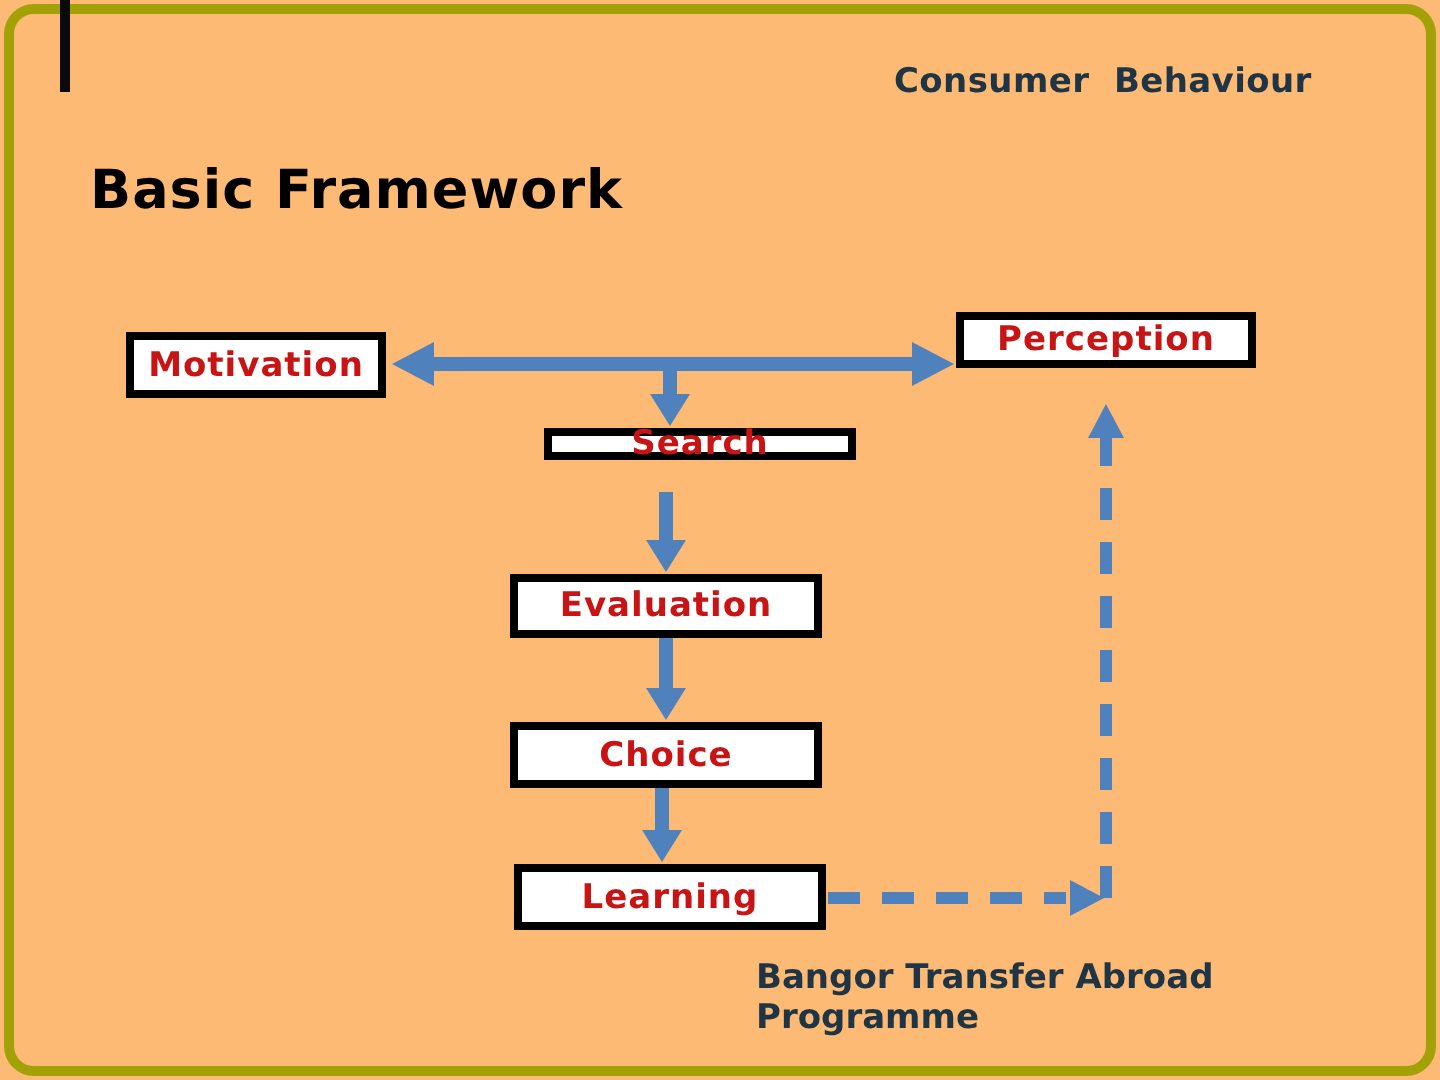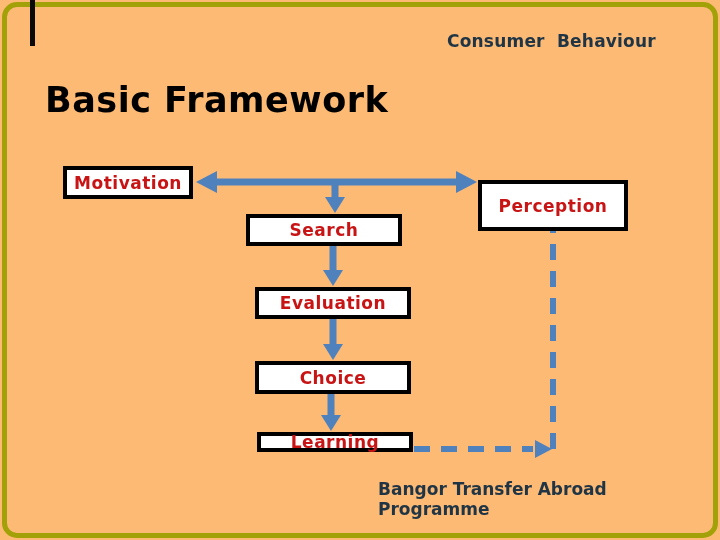--- a/index.html
+++ b/index.html
@@ -26,46 +26,46 @@
     position:absolute;
     top:31px;left:447px;
     font-size:17px;font-weight:bold;
     color:#1f3545;
     white-space:pre;
     letter-spacing:0.2px;
   }
   .slide-title{
     position:absolute;
     top:80px;left:45px;
-    font-size:35px;font-weight:bold;
+    font-size:27px;font-weight:bold;
     color:#000000;
     letter-spacing:0.5px;
   }
   .footer-text{
     position:absolute;
     top:479px;left:378px;
     font-size:17px;font-weight:bold;
     color:#1f3545;
   }
   .node{
     position:absolute;
     box-sizing:border-box;
     background:#ffffff;
     border:4px solid #000000;
     display:flex;align-items:center;justify-content:center;
     font-size:17px;font-weight:bold;
     color:#c81414;
     letter-spacing:0.5px;
   }
   #node-motivation{left:63px;top:166px;width:130px;height:33px;align-items:center;}
-  #node-perception{left:478px;top:180px;width:150px;height:51px;}
-  #node-search{left:246px;top:214px;width:156px;height:32px;}
+  #node-perception{left:478px;top:156px;width:150px;height:28px;}
+  #node-search{left:272px;top:214px;width:156px;height:16px;}
   #node-evaluation{left:255px;top:287px;width:156px;height:32px;}
   #node-choice{left:255px;top:361px;width:156px;height:33px;justify-content:center;}
-  #node-learning{left:257px;top:432px;width:156px;height:20px;}
+  #node-learning{left:257px;top:432px;width:156px;height:33px;}
   svg.connectors{
     position:absolute;left:0;top:0;
     pointer-events:none;
   }
 </style>
 </head>
 <body>
 
 <div id="slide">
 

